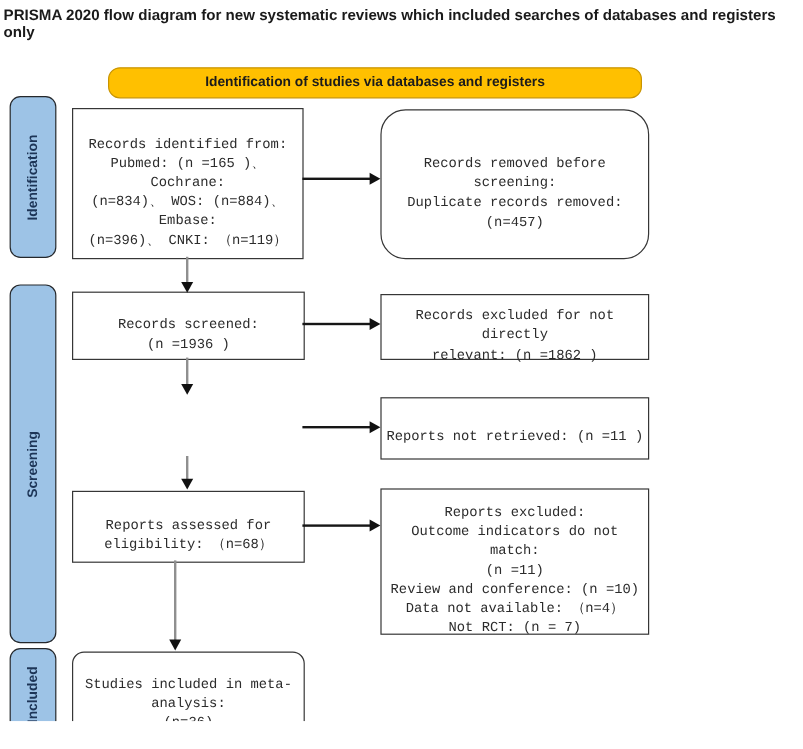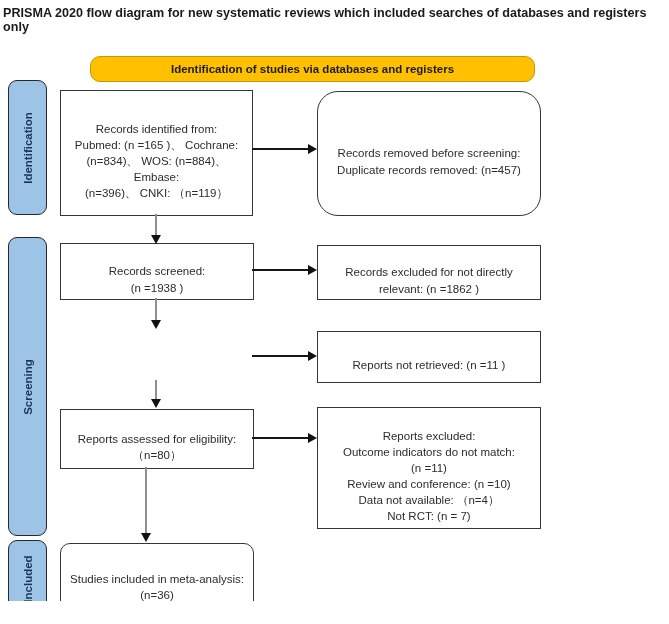--- a/index.html
+++ b/index.html
@@ -25,21 +25,21 @@
   .side-label span{
     transform:rotate(-90deg);white-space:nowrap;
     font-size:11.5px;font-weight:bold;color:#1d3557;
   }
   .fbox{
     position:absolute;background:#ffffff;border:1.8px solid #363636;
     display:flex;align-items:center;justify-content:center;
     text-align:center;
   }
   .fbox .box-text{
-    font-family:Liberation Sans, sans-serif;
+    font-family:Liberation Mono, monospace;
     font-size:11.5px;line-height:1.4;color:#2c2c2c;
     white-space:pre-line;padding:2px 4px;margin-top:16px;
   }
   .hline{position:absolute;height:2px;background:#161616;}
   .vline{position:absolute;width:2px;background:#8f8f8f;}
   .ah-right{position:absolute;width:0;height:0;
     border-left:9px solid #111;border-top:5px solid transparent;border-bottom:5px solid transparent;}
   .ah-down{position:absolute;width:0;height:0;
     border-top:9px solid #111;border-left:5px solid transparent;border-right:5px solid transparent;}
 </style>
@@ -63,24 +63,24 @@
   </div>
 
   <div class="fbox" style="left:60px;top:90px;width:191px;height:124px;">
     <div class="box-text">Records identified from:
 Pubmed: (n =165 )、 Cochrane:
 (n=834)、 WOS: (n=884)、 Embase:
 (n=396)、 CNKI: （n=119）</div>
   </div>
   <div class="fbox" style="left:60px;top:243px;width:192px;height:55px;">
     <div class="box-text">Records screened:
-(n =1938 )</div>
+(n =1936 )</div>
   </div>
   <div class="fbox" style="left:60px;top:409px;width:192px;height:58px;">
-    <div class="box-text">Reports assessed for eligibility:  （n=80）</div>
+    <div class="box-text">Reports assessed for eligibility:  （n=68）</div>
   </div>
   <div class="fbox" style="left:60px;top:543px;width:192px;height:70px;border-radius:10px;">
     <div class="box-text">Studies included in meta-analysis:
 (n=36)</div>
   </div>
 
   <div class="fbox" style="left:317px;top:91px;width:222px;height:123px;border-radius:21px;">
     <div class="box-text">Records removed before screening:
 Duplicate records removed: (n=457)</div>
   </div>

